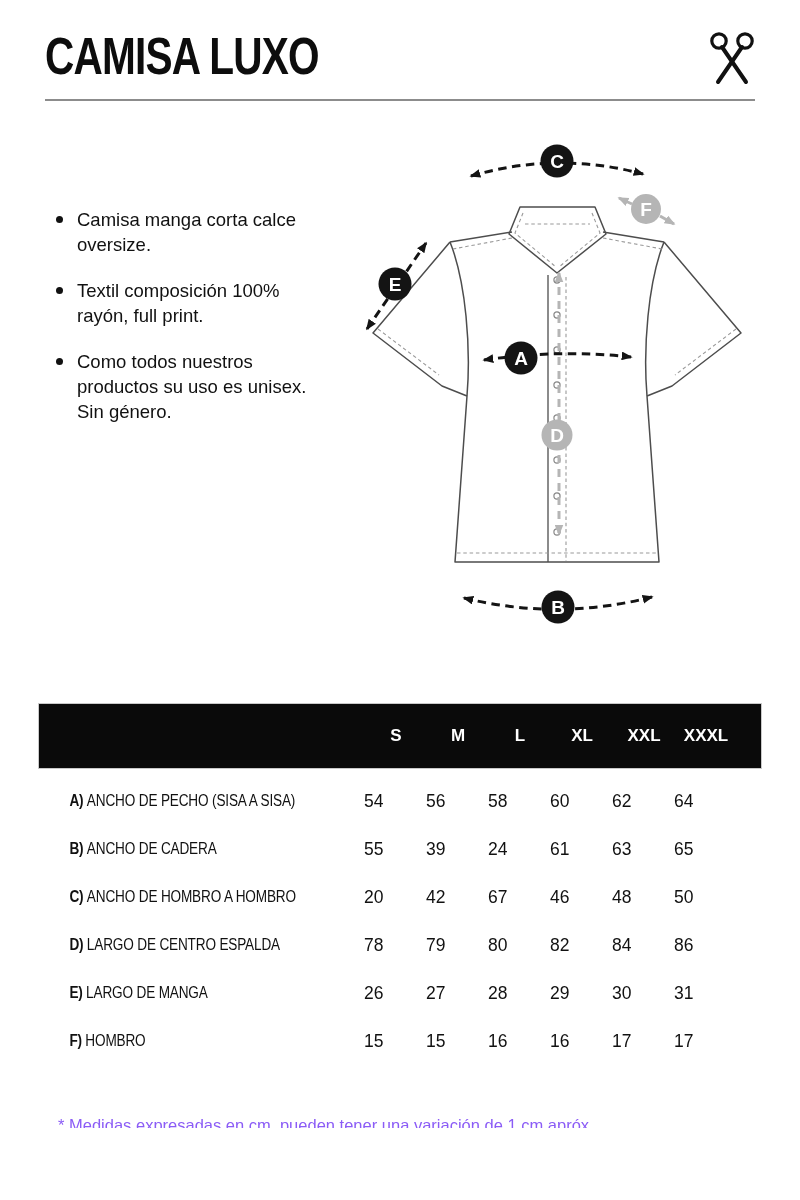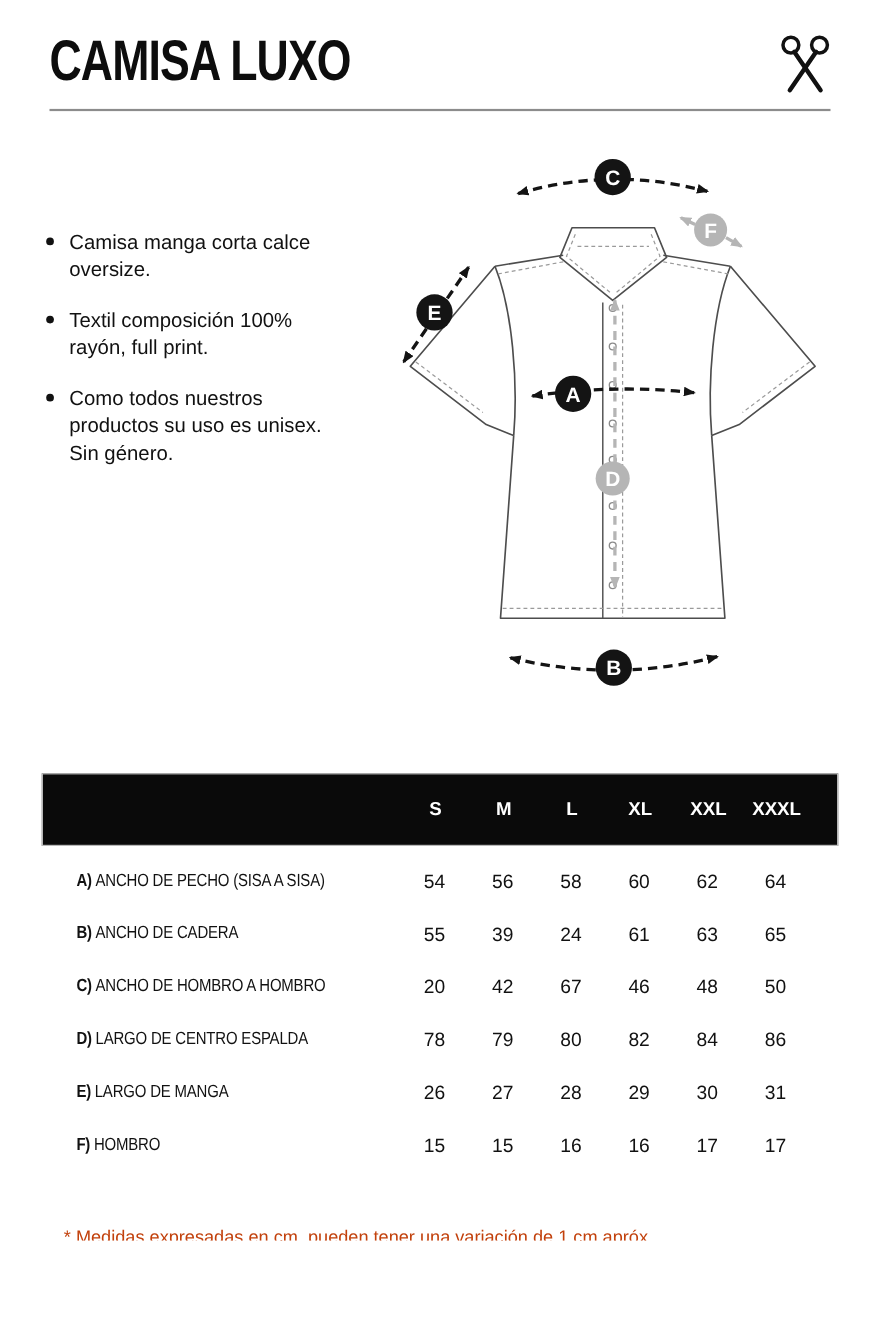--- a/index.html
+++ b/index.html
@@ -11,43 +11,43 @@
   }
   
   .title {
     position:absolute; left:45px; top:26px;
     font-size:52px; font-weight:700; letter-spacing:-1px; color:#0d0d0d;
     transform:scaleX(0.78); transform-origin:left top; white-space:nowrap;
   }
   .scissors { position:absolute; left:700px; top:30px; }
   .rule { position:absolute; left:45px; top:99px; width:710px; height:2px; background:#8c8c8c; }
   
-  .bullets { position:absolute; left:42px; top:207px; width:320px; list-style:none; }
+  .bullets { position:absolute; left:56px; top:207px; width:320px; list-style:none; }
   .bullets li { display:flex; margin-bottom:21px; }
   .dot { flex:0 0 7px; width:7px; height:7px; border-radius:50%; background:#111; margin:9px 14px 0 0; }
   .btext { font-size:18.5px; line-height:25px; max-width:250px; }
   
   .diagram { position:absolute; left:360px; top:130px; }
   .badge-letter { font-family:"Liberation Sans", sans-serif; font-size:19px; font-weight:700; fill:#ffffff; text-anchor:middle; }
   
   .sizes { position:absolute; left:38px; top:703px; width:724px; }
   .t-head {
     display:grid; grid-template-columns:326px repeat(6,62px);
     background:#0a0a0a; height:66px; align-items:center;
     border:1px solid #c9c9c9;
   }
   .t-col { color:#fff; font-weight:700; font-size:17px; text-align:center; }
   .t-body { padding-top:8px; }
   .t-row { display:grid; grid-template-columns:326px repeat(6,62px); height:48px; align-items:center; }
   .t-label { padding-left:37px; font-size:16px; white-space:nowrap;
              transform:scaleX(0.85); transform-origin:left center; letter-spacing:-0.2px; }
   .t-label b { margin-right:4px; }
-  .t-cell { text-align:center; font-size:17.5px; }
-  
-  .footnote { position:absolute; left:58px; top:1116px; font-size:16.5px; color:#c2410c; }
+  .t-cell { font-size:17.5px; }
+  
+  .footnote { position:absolute; left:58px; top:1116px; font-size:16.5px; color:#8b5cf6; }
 </style>
 </head>
 <body>
 
 <div class="page">
 
   <h1 class="title">CAMISA LUXO</h1>
 
   <svg class="scissors" width="64" height="58" viewBox="0 0 64 58">
     <g fill="none" stroke="#111" stroke-width="3.2">

